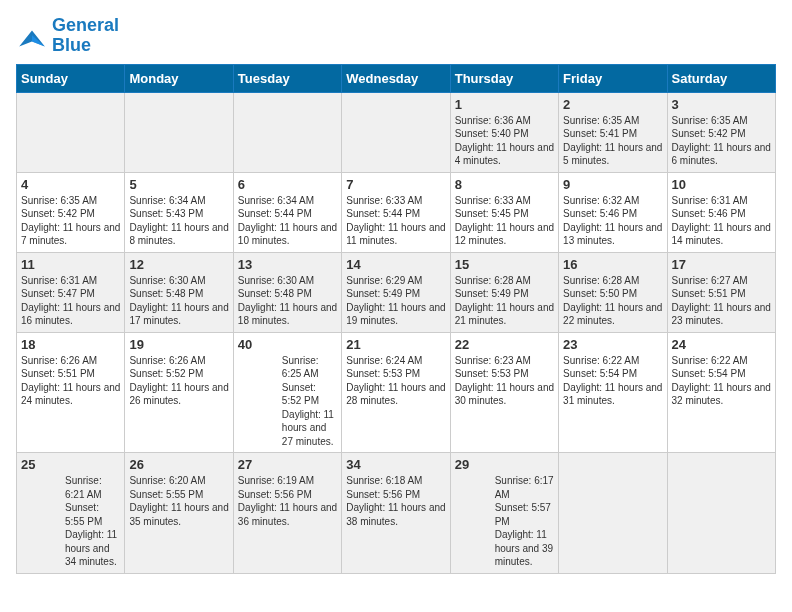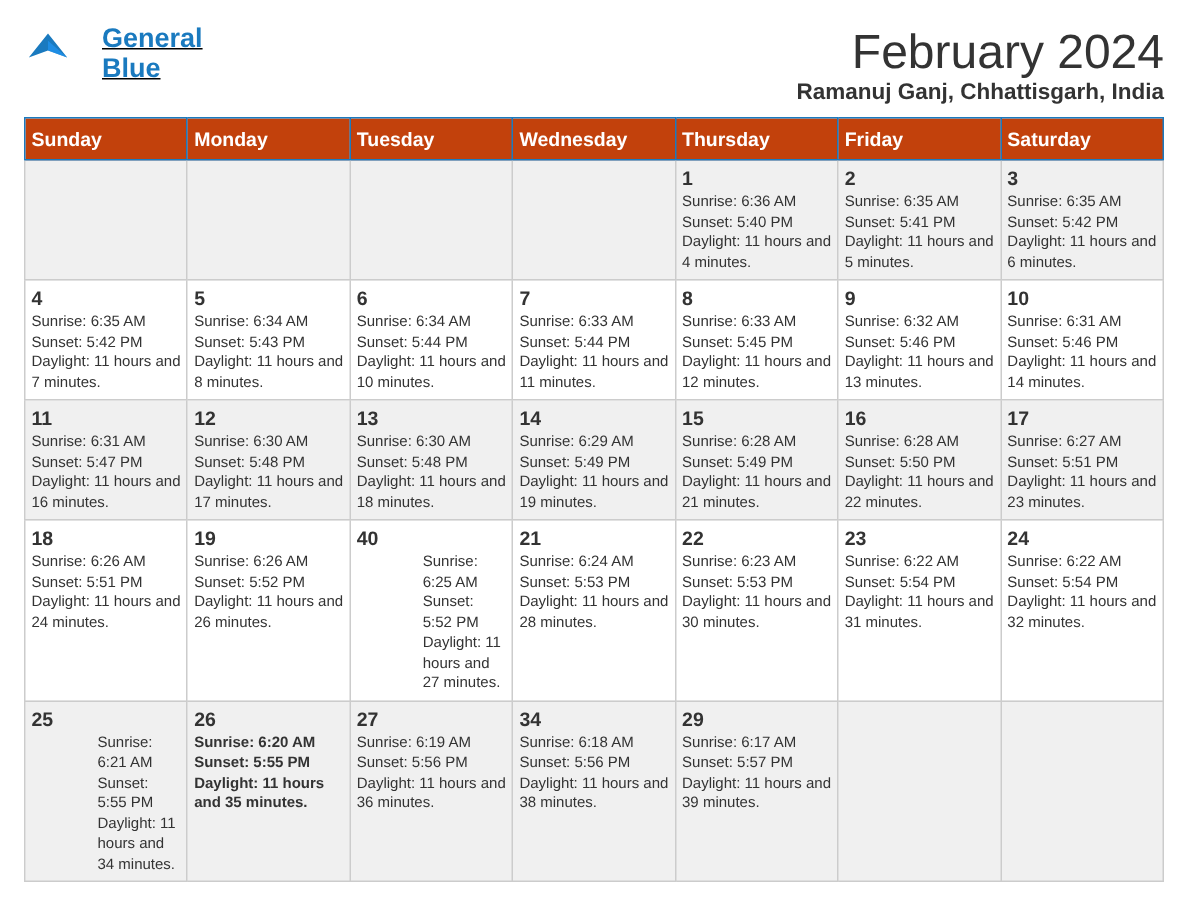--- a/index.html
+++ b/index.html
@@ -11,23 +11,22 @@
       padding: 16px;
     }
     .header-area {
       display: flex;
       justify-content: space-between;
       align-items: flex-start;
       margin-bottom: 8px;
     }
     .logo {
       display: flex;
-      align-items: flex-start;
-      gap: 20px;
-      text-decoration: underline;
+      align-items: flex-end;
+      gap: 4px;
     }
     .logo-text {
       font-size: 18px;
       font-weight: bold;
       color: #333;
       line-height: 1.1;
     }
     .logo-text span {
       color: #1a7abf;
     }
@@ -47,21 +46,21 @@
       font-size: 15px;
       color: #333;
       font-weight: bold;
     }
     .calendar {
       width: 100%;
       border-collapse: collapse;
       font-size: 11px;
     }
     .calendar th {
-      background: #c2410c;
+      background: #0369a1;
       color: #fff;
       padding: 6px 4px;
       text-align: left;
       font-size: 13px;
       font-weight: bold;
       border: 1px solid #1a7abf;
     }
     .calendar td {
       border: 1px solid #ccc;
       vertical-align: top;
@@ -94,24 +93,20 @@
 <div class="header-area">
   <div class="logo">
     <svg class="logo-bird" viewBox="0 0 40 40">
       <polygon points="20,8 36,28 20,22 4,28" fill="#1a7abf"></polygon>
       <polygon points="20,14 36,28 20,22" fill="#2196F3" opacity="0.7"></polygon>
     </svg>
     <div class="logo-text">
       <div><span>General</span></div>
       <div style="color:#1a7abf;">Blue</div>
     </div>
-  </div>
-  <div class="title-area">
-    <div class="month-title">February 2024</div>
-    <div class="location">Ramanuj Ganj, Chhattisgarh, India</div>
   </div>
 </div>
 
 <table class="calendar">
   <thead>
     <tr>
       <th>Sunday</th>
       <th>Monday</th>
       <th>Tuesday</th>
       <th>Wednesday</th>
@@ -279,39 +274,39 @@
       </tr>
       <tr class="row-shaded">
         <td>
           <div class="day-number">25</div>
           <div class="day-info" style="white-space: pre-line; margin-left: 44px;">Sunrise: 6:21 AM
 Sunset: 5:55 PM
 Daylight: 11 hours and 34 minutes.</div>
         </td>
         <td>
           <div class="day-number">26</div>
-          <div class="day-info" style="white-space: pre-line; font-weight: bold;">Sunrise: 6:20 AM
+          <div class="day-info" style="white-space: pre-line;">Sunrise: 6:20 AM
 Sunset: 5:55 PM
 Daylight: 11 hours and 35 minutes.</div>
         </td>
         <td>
           <div class="day-number">27</div>
           <div class="day-info" style="white-space: pre-line;">Sunrise: 6:19 AM
 Sunset: 5:56 PM
 Daylight: 11 hours and 36 minutes.</div>
         </td>
         <td>
           <div class="day-number">34</div>
           <div class="day-info" style="white-space: pre-line;">Sunrise: 6:18 AM
 Sunset: 5:56 PM
 Daylight: 11 hours and 38 minutes.</div>
         </td>
         <td>
           <div class="day-number">29</div>
-          <div class="day-info" style="white-space: pre-line;">Sunrise: 6:17 AM
+          <div class="day-info" style="white-space: pre-line; margin-left: 40px;">Sunrise: 6:17 AM
 Sunset: 5:57 PM
 Daylight: 11 hours and 39 minutes.</div>
         </td>
         <td class="empty-cell"></td>
         <td class="empty-cell"></td>
       </tr>
     </tbody>
 </table>
 
 </body></html>

